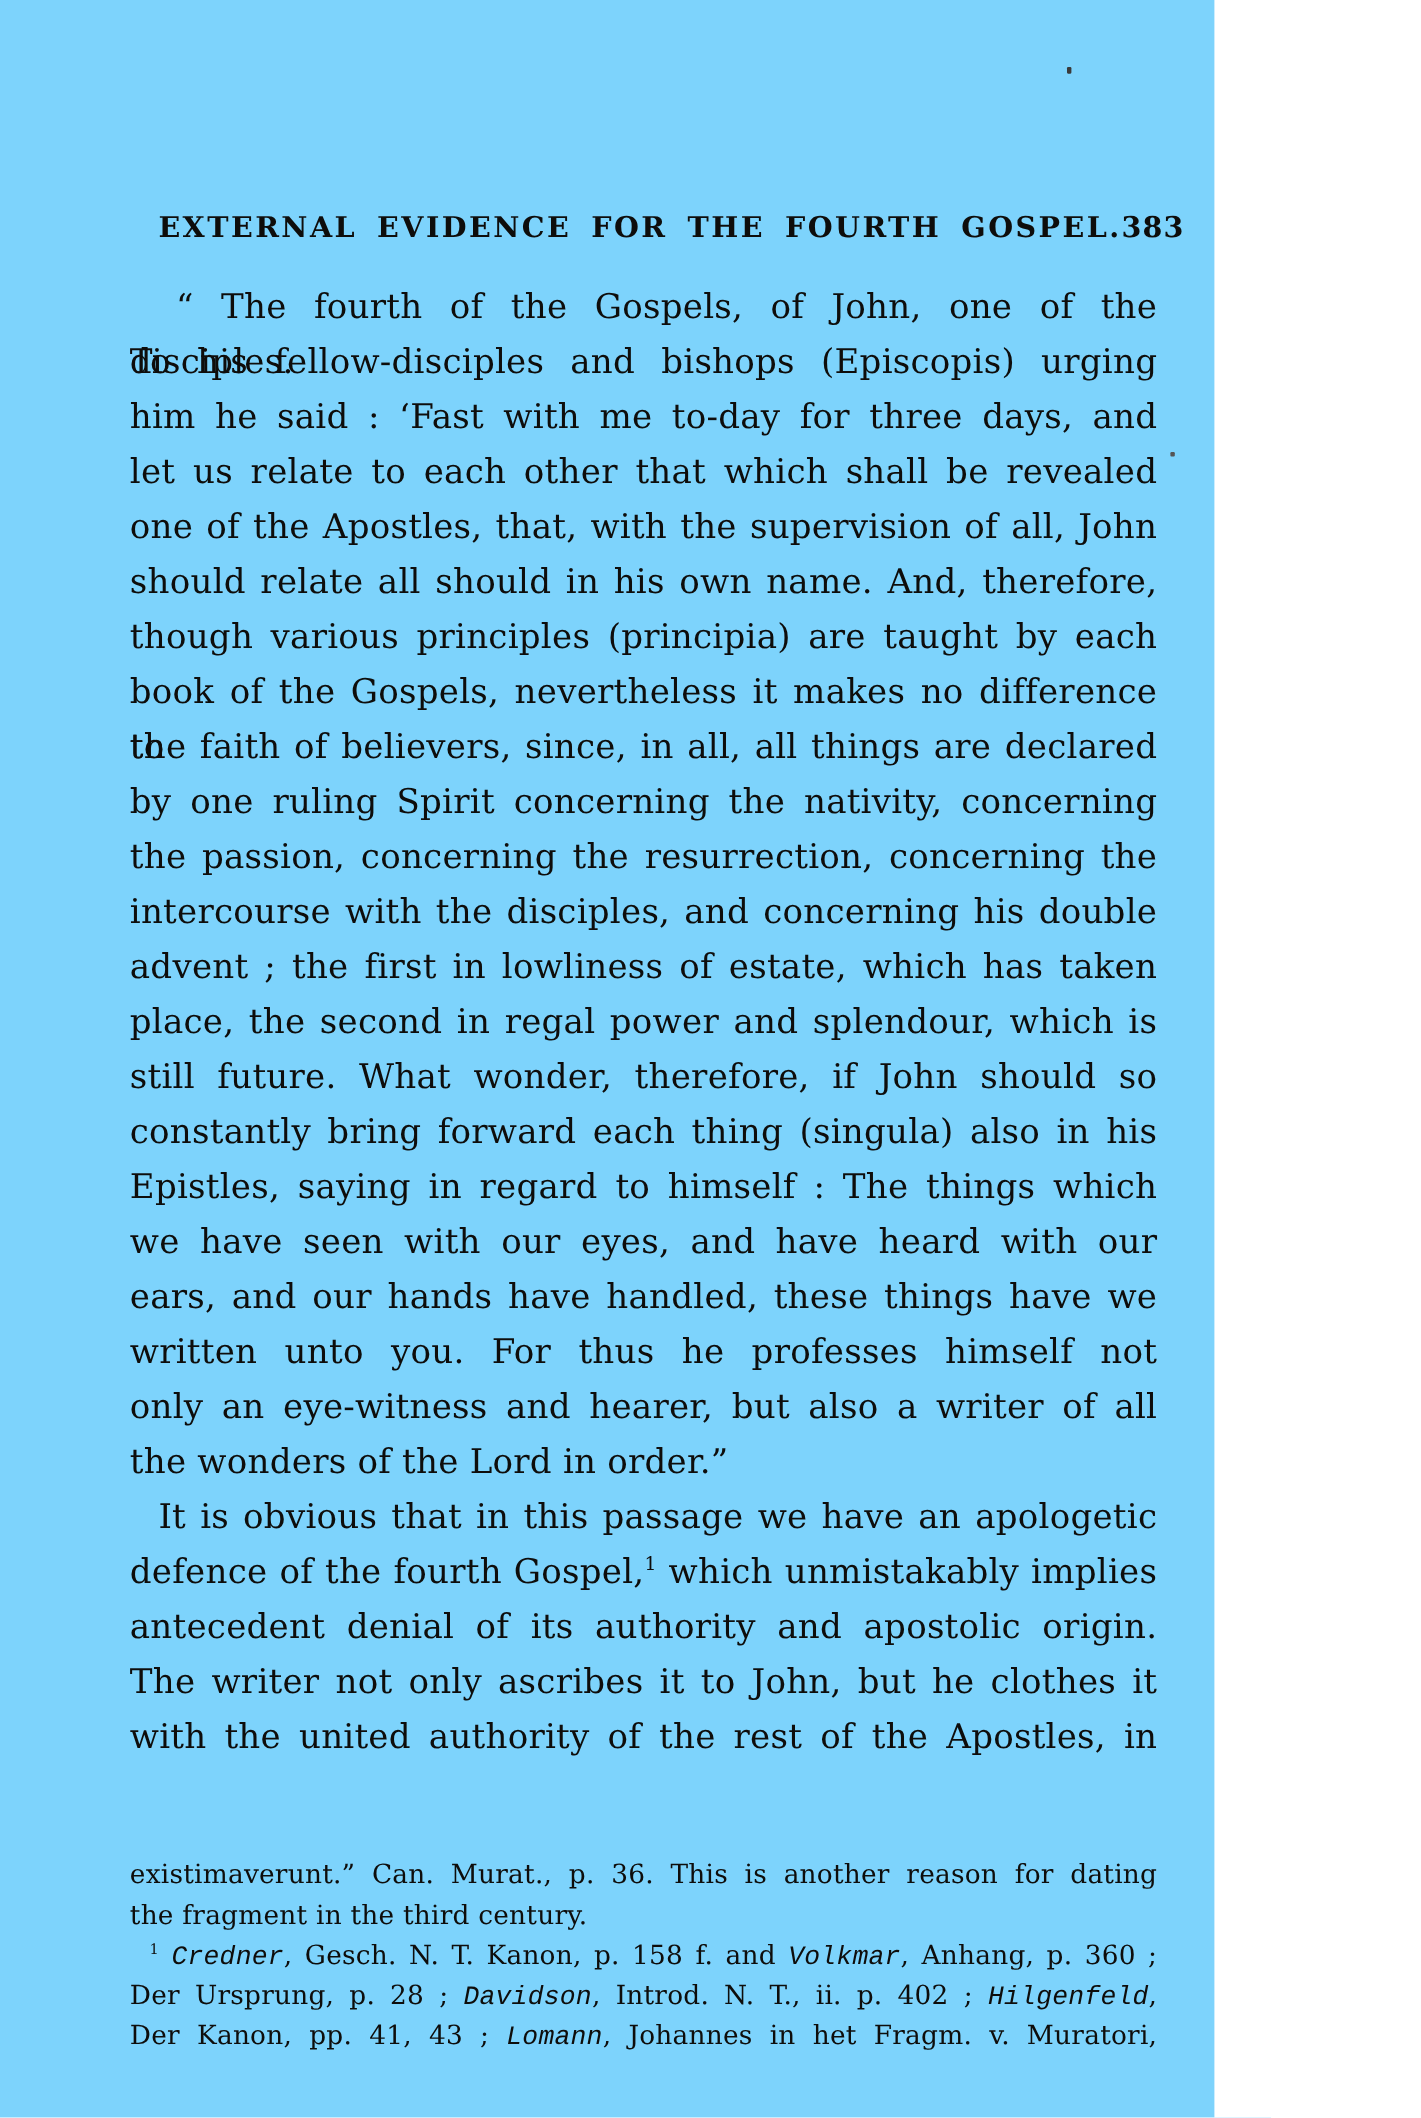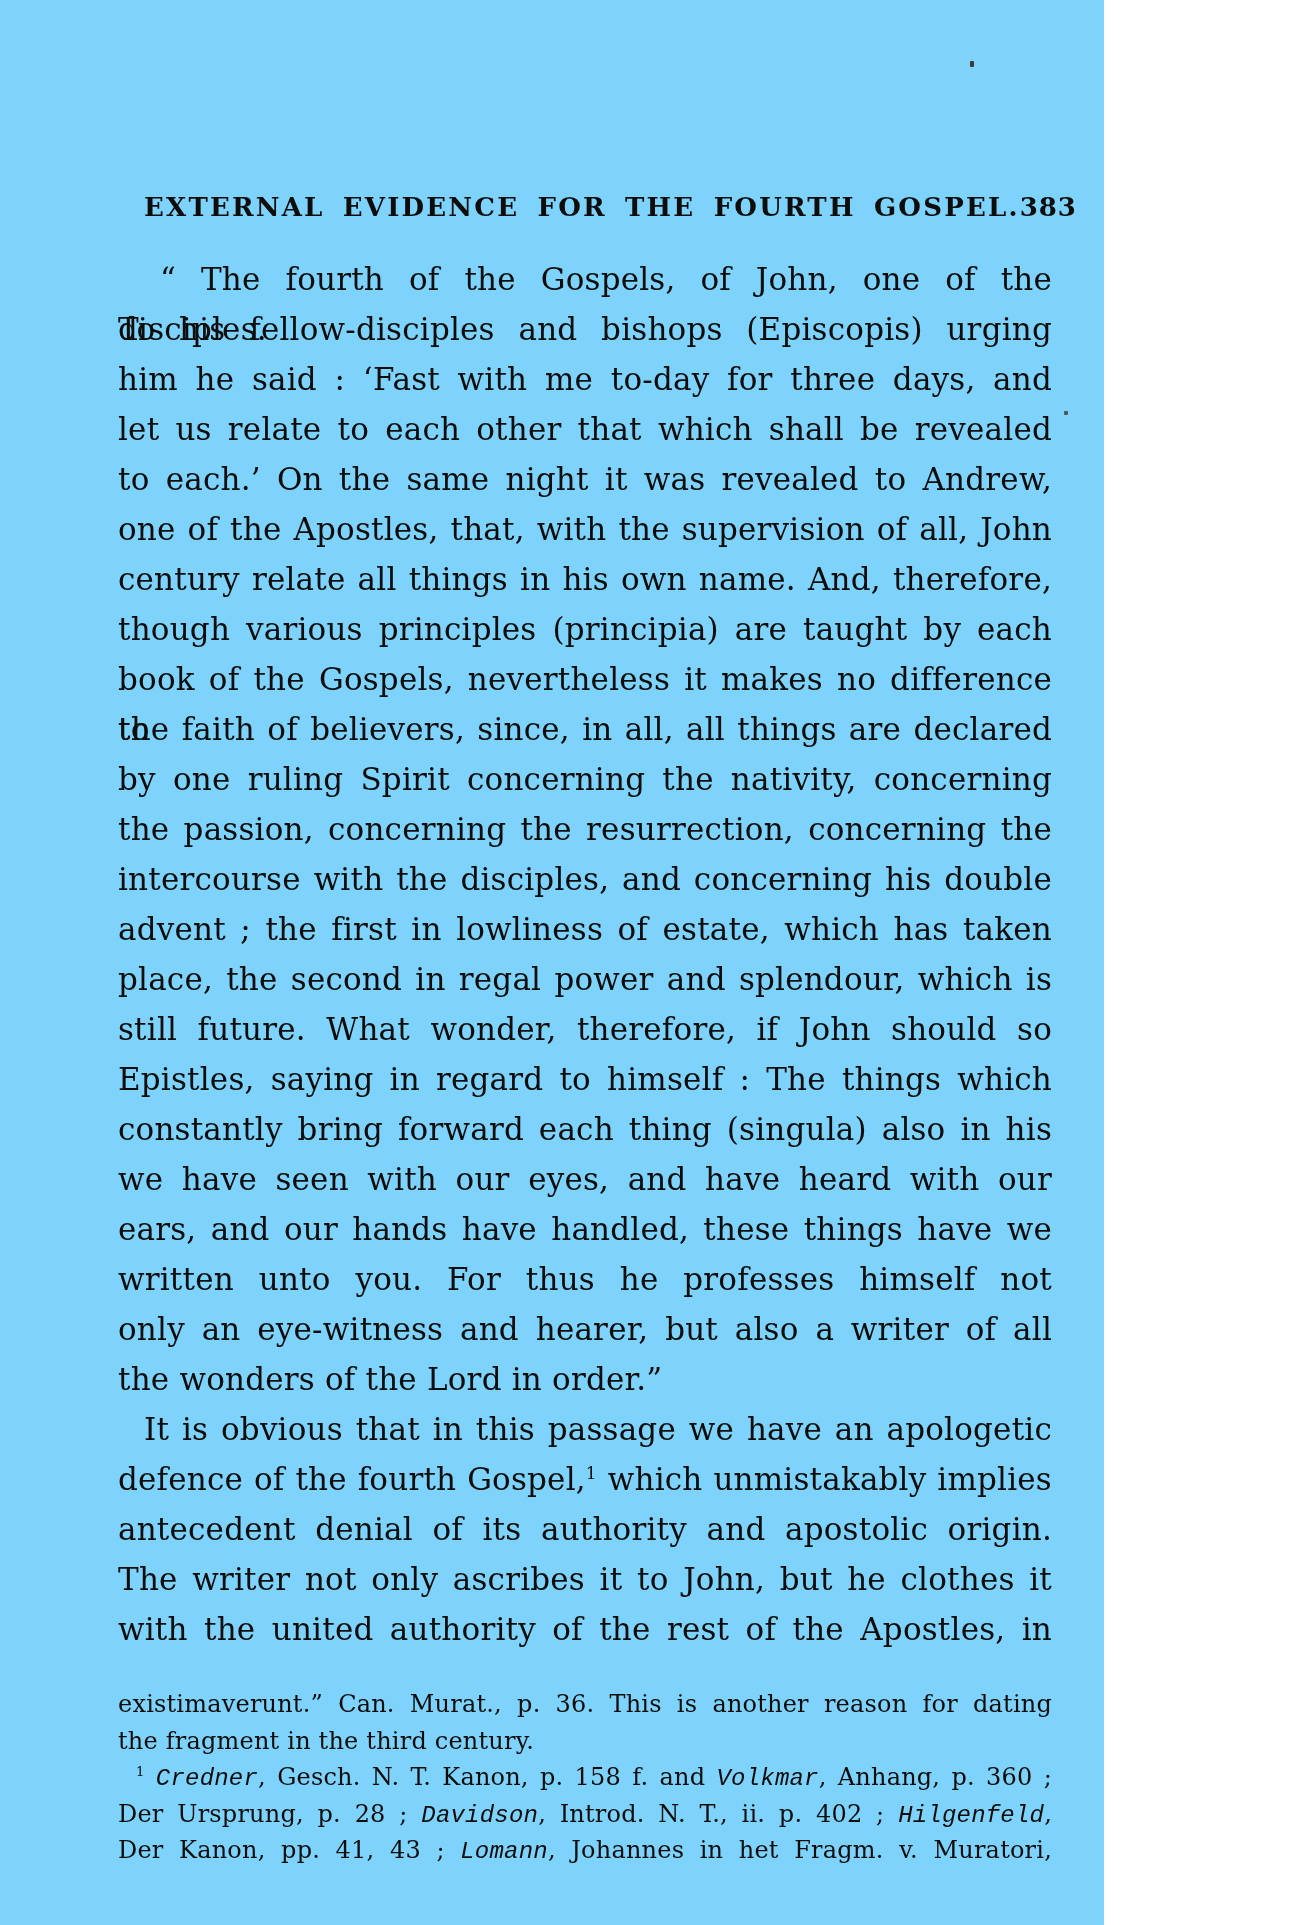--- a/index.html
+++ b/index.html
@@ -103,34 +103,33 @@
     <span class="title">EXTERNAL EVIDENCE FOR THE FOURTH GOSPEL.</span>
     <span class="pagenum">383</span>
   </div>
 
   <div class="bodycopy">
     <div class="para">
         <div class="line indent-quote"><span>“ The fourth of the Gospels, of John, one of the disciples.</span></div>
         <div class="line"><span>To his fellow-disciples and bishops (Episcopis) urging</span></div>
         <div class="line"><span>him he said : ‘Fast with me to-day for three days, and</span></div>
         <div class="line"><span>let us relate to each other that which shall be revealed</span></div>
-        <div class="line"><span>to each.’  On the same night it was revealed to Andrew,</span></div>
         <div class="line"><span>one of the Apostles, that, with the supervision of all, John</span></div>
-        <div class="line"><span>century relate all things in his own name.  And, therefore,</span></div>
+        <div class="line"><span>should relate all should in his own name.  And, therefore,</span></div>
         <div class="line"><span>though various principles (principia) are taught by each</span></div>
         <div class="line"><span>book of the Gospels, nevertheless it makes no difference to</span></div>
         <div class="line"><span>the faith of believers, since, in all, all things are declared</span></div>
         <div class="line"><span>by one ruling Spirit concerning the nativity, concerning</span></div>
         <div class="line"><span>the passion, concerning the resurrection, concerning the</span></div>
         <div class="line"><span>intercourse with the disciples, and concerning his double</span></div>
         <div class="line"><span>advent ; the first in lowliness of estate, which has taken</span></div>
         <div class="line"><span>place, the second in regal power and splendour, which is</span></div>
         <div class="line"><span>still future.  What wonder, therefore, if John should so</span></div>
+        <div class="line"><span>constantly bring forward each thing (singula) also in his</span></div>
         <div class="line"><span>Epistles, saying in regard to himself : The things which</span></div>
-        <div class="line"><span>constantly bring forward each thing (singula) also in his</span></div>
         <div class="line"><span>we have seen with our eyes, and have heard with our</span></div>
         <div class="line"><span>ears, and our hands have handled, these things have we</span></div>
         <div class="line"><span>written unto you.  For thus he professes himself not</span></div>
         <div class="line"><span>only an eye-witness and hearer, but also a writer of all</span></div>
         <div class="line flush"><span>the wonders of the Lord in order.”</span></div>
       </div>
     <div class="para">
         <div class="line indent-para"><span>It is obvious that in this passage we have an apologetic</span></div>
         <div class="line"><span>defence of the fourth Gospel,</span><sup>1</sup><span> which unmistakably implies</span></div>
         <div class="line"><span>antecedent denial of its authority and apostolic origin.</span></div>

